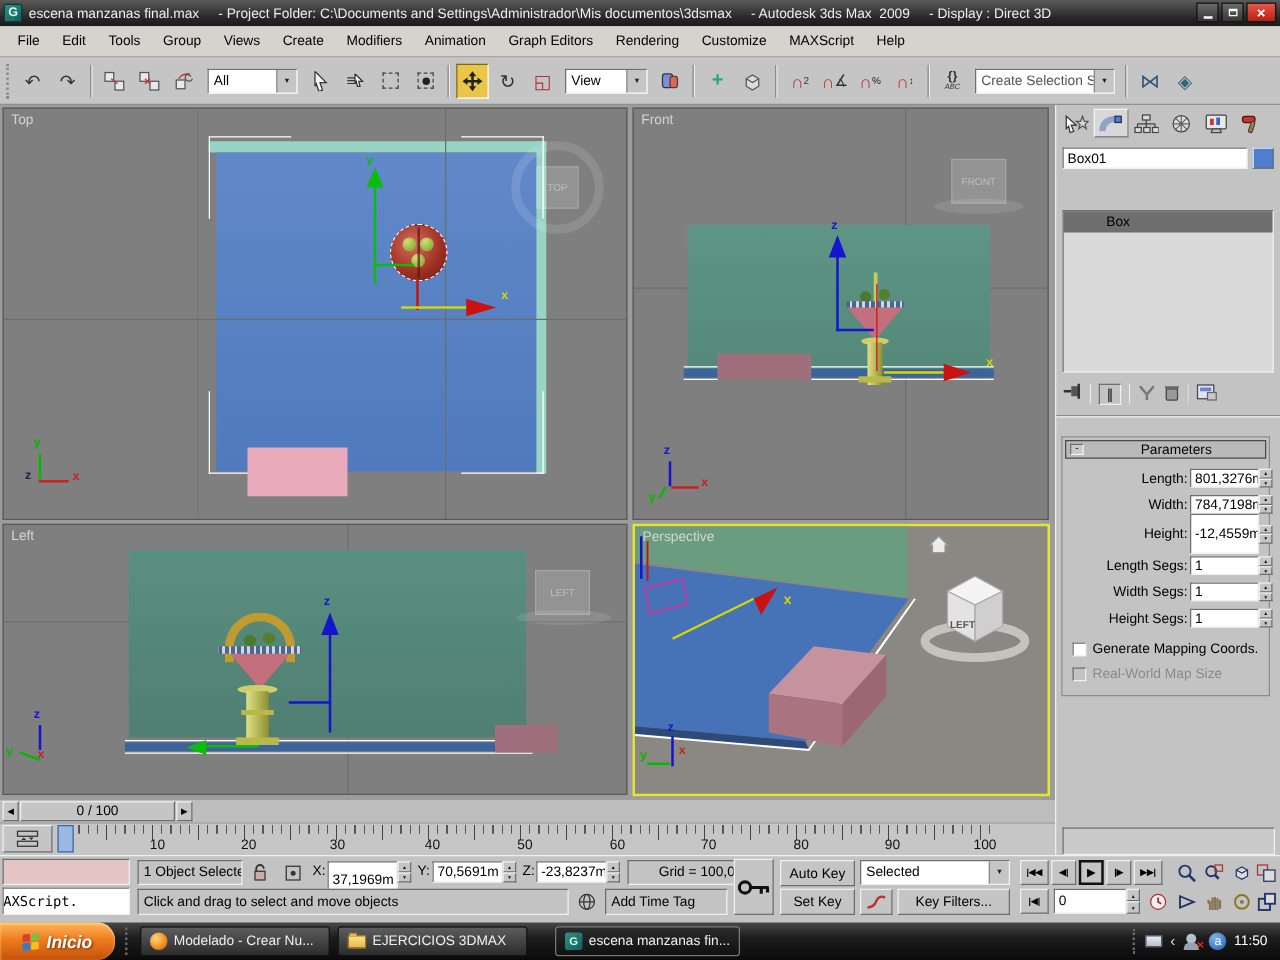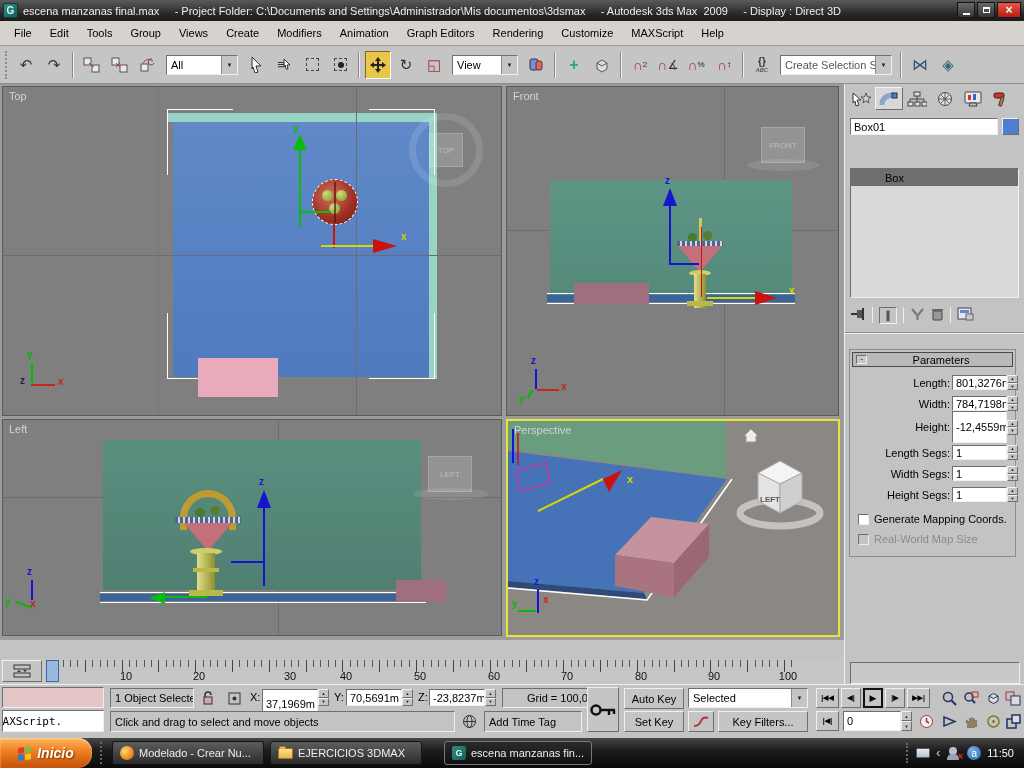--- a/index.html
+++ b/index.html
@@ -553,36 +553,47 @@
         <span>Generate Mapping Coords.</span>
       </div>
       <div class="prow" style="left:8px;top:183px;color:#8a8a8a;">
         <span class="chk dis"></span>
         <span>Real-World Map Size</span>
       </div>
     </div>
     <div class="abs sunkp" style="left:5px;top:578px;width:170px;height:22px;background:#c9c9c9;"></div>
   </div>
 
+  <div class="abs tslider-row">
+    <span class="abs btn" style="left:2px;top:1px;width:13px;height:16px;font-size:7px;">
+        <span>◀</span>
+      </span>
+    <span class="abs btn" style="left:16px;top:1px;width:124px;height:16px;">
+        <span>0 / 100</span>
+      </span>
+    <span class="abs btn" style="left:141px;top:1px;width:13px;height:16px;font-size:7px;">
+        <span>▶</span>
+      </span>
+  </div>
 
   <div class="abs trackbar">
     <span class="abs btn" style="left:2px;top:1px;width:40px;height:22px;">
         <svg width="20" height="14">
           <rect x="2" y="1" width="16" height="4" fill="none" stroke="#333"></rect>
           <rect x="2" y="9" width="16" height="4" fill="none" stroke="#333"></rect>
           <path d="M7,6 l-2,2 4,0 z M13,8 l-2,-2 4,0 z" fill="#333"></path>
         </svg>
       </span>
     <div class="ticks-minor"></div>
     <div class="ticks-major"></div>
     <span class="abs" style="left:46px;top:1px;width:13px;height:22px;background:#9ab8e0;border:1px solid #3a66aa;z-index:2;"></span>
     <span class="ticknum" style="left:52px;">0</span>
     <span class="ticknum" style="left:126px;">10</span>
     <span class="ticknum" style="left:199px;">20</span>
-    <span class="ticknum" style="left:290px;">30</span>
+    <span class="ticknum" style="left:270px;">30</span>
     <span class="ticknum" style="left:346px;">40</span>
     <span class="ticknum" style="left:420px;">50</span>
     <span class="ticknum" style="left:494px;">60</span>
     <span class="ticknum" style="left:567px;">70</span>
     <span class="ticknum" style="left:641px;">80</span>
     <span class="ticknum" style="left:714px;">90</span>
     <span class="ticknum" style="left:788px;">100</span>
   </div>
 
   <div class="abs statusbar">

